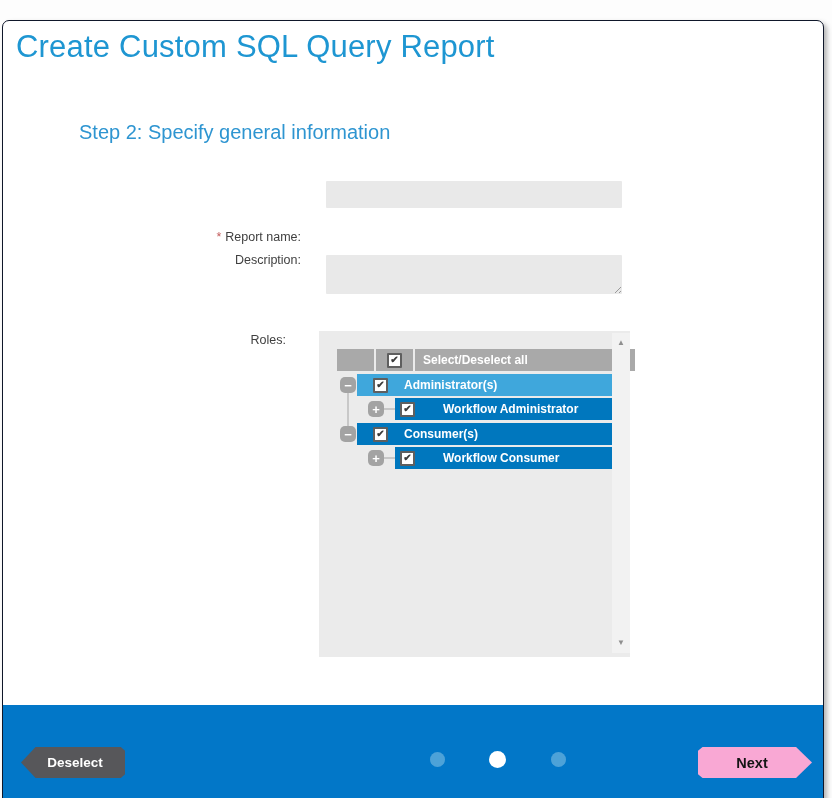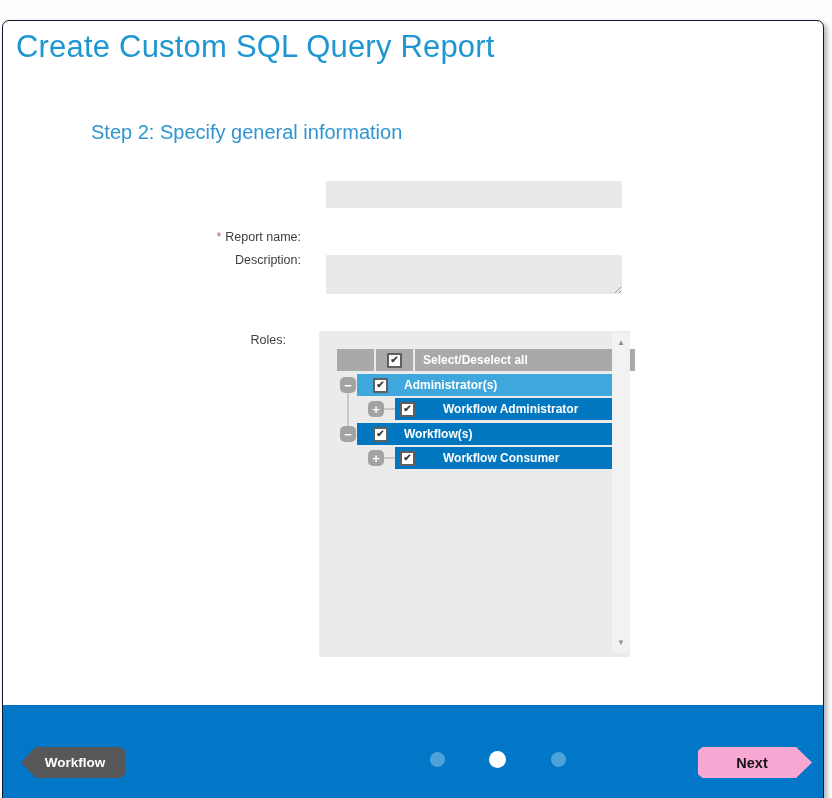--- a/index.html
+++ b/index.html
@@ -2,21 +2,21 @@
 <html><head>
 <meta charset="utf-8">
 <style>
   html,body{margin:0;padding:0;width:832px;height:798px;background:#fdfdfd;
     font-family:"Liberation Sans", sans-serif; -webkit-font-smoothing:antialiased;}
   .win{position:absolute;left:2px;top:20px;width:822px;height:789px;background:#fff;
     border:1px solid #0f172a;border-radius:7px;box-shadow:3px 3px 5px rgba(90,90,90,.45);
     overflow:hidden;box-sizing:border-box;}
   .title{position:absolute;left:13px;top:8px;font-size:31px;font-weight:300;
     letter-spacing:.2px;color:#1e96d2;}
-  .heading{position:absolute;left:76px;top:100px;font-size:20px;font-weight:400;color:#2e95d1;margin-left:12px;}
+  .heading{position:absolute;left:76px;top:100px;font-size:20px;font-weight:400;color:#2e95d1;}
   .flabel{position:absolute;left:120px;width:178px;text-align:right;font-size:12.5px;color:#3f3f3f;}
   .req{color:#c25b5b;margin-right:4px;}
   .txtinput{position:absolute;left:323px;top:160px;width:296px;height:27px;background:#e9e9e9;
     border:none;outline:none;box-sizing:border-box;font-size:13px;padding:0 6px;border-radius:1px;}
   .txtarea{position:absolute;left:323px;top:234px;width:296px;height:39px;background:#e9e9e9;
     border:none;outline:none;resize:none;box-sizing:border-box;font-size:13px;padding:4px 6px;border-radius:1px;}
   .grip{position:absolute;left:610px;top:264px;width:8px;height:8px;
     background:repeating-linear-gradient(135deg,#9a9a9a 0 1px,transparent 1px 3.2px);
     clip-path:polygon(100% 0,100% 100%,0 100%);}
   
@@ -109,40 +109,40 @@
       <span class="rlabel">Workflow Administrator</span>
     </div>
 
     <div class="expander" style="left:21px;top:95px;">
         <span>−</span>
       </div>
     <div class="trow prow" style="top:92px;">
       <div class="cb">
           <span>✔</span>
         </div>
-      <span class="rlabel">Workflow(s)</span>
+      <span class="rlabel">Consumer(s)</span>
     </div>
 
     <div class="expander" style="left:49px;top:119px;">
         <span>+</span>
       </div>
     <div class="trow crow" style="top:116px;">
       <div class="cb">
           <span>✔</span>
         </div>
       <span class="rlabel">Workflow Consumer</span>
     </div>
 
     <div class="sbar">
       <div class="sarrow up">▲</div>
       <div class="sarrow down">▼</div>
     </div>
   </div>
 
   <div class="footer">
-    <button class="btn btn-prev">Workflow</button>
+    <button class="btn btn-prev">Deselect</button>
     <div class="dot inactive" style="left:427px;"></div>
     <div class="dot active" style="left:486px;"></div>
     <div class="dot inactive" style="left:548px;"></div>
     <button class="btn btn-next">Next</button>
   </div>
 
 </div>
 
 </body></html>

